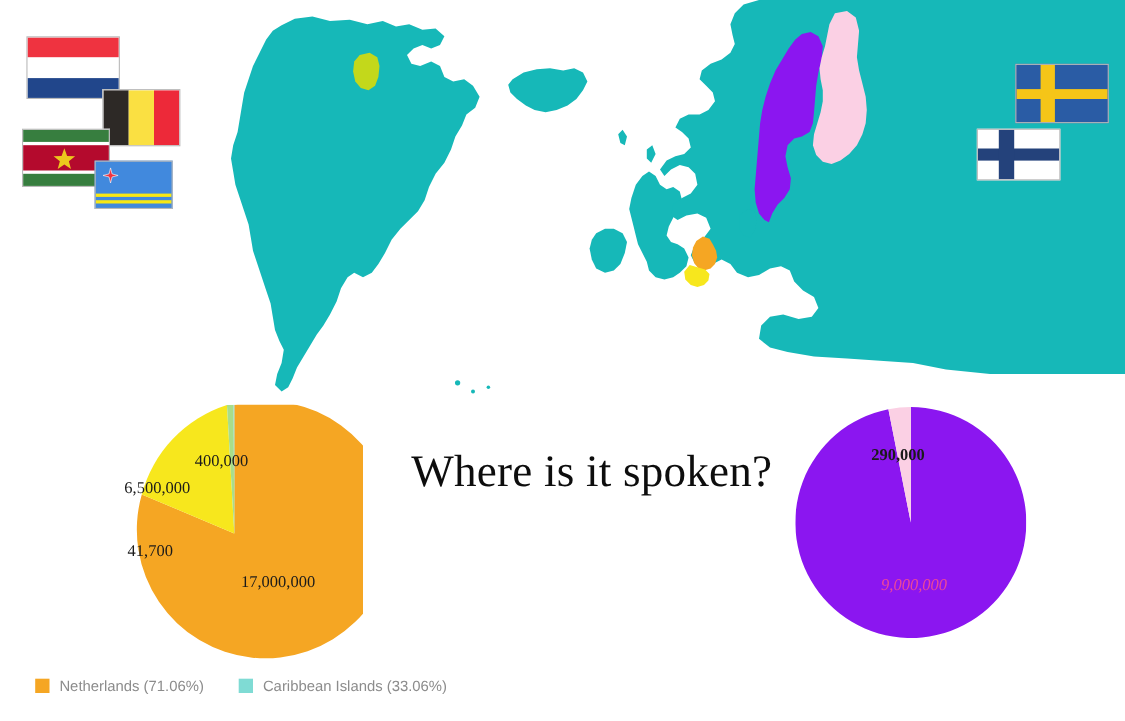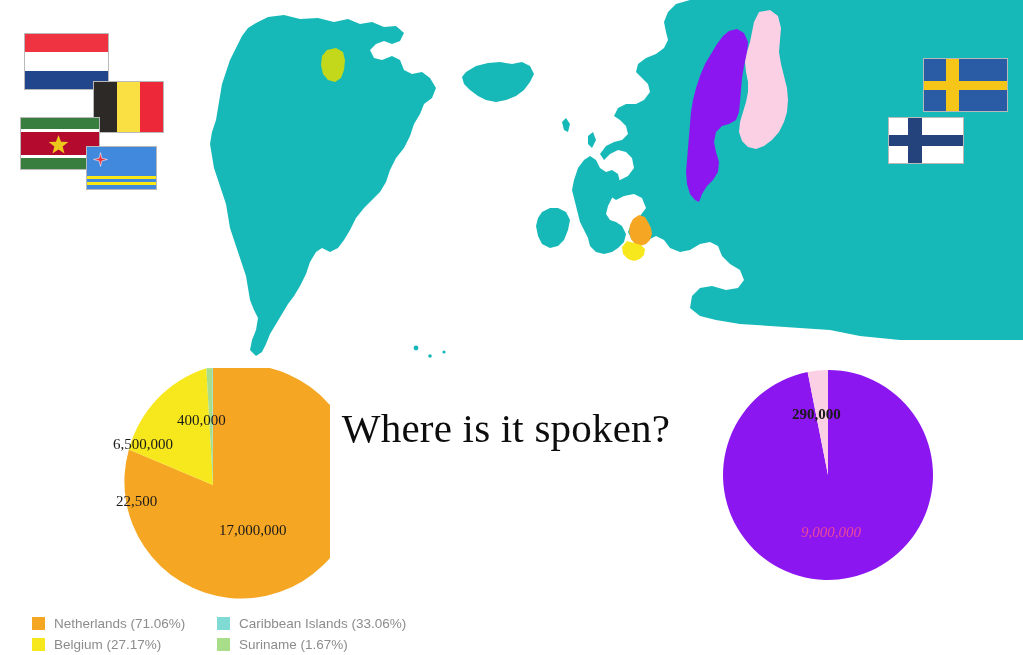--- a/index.html
+++ b/index.html
@@ -24,21 +24,21 @@
     position: absolute;
     left: 0px;
     top: 0px;
     width: 1023px;
     height: 400px;
   }
 
   
   #title {
     position: absolute;
-    left: 316px;
+    left: 348px;
     top: 404px;
     width: 380px;
     text-align: center;
     font-family: "Liberation Serif", "DejaVu Serif", serif;
     font-size: 41px;
     font-weight: 400;
     color: #0d0d0d;
     letter-spacing: 0.2px;
     white-space: nowrap;
   }
@@ -172,21 +172,21 @@
   <div class="pie-wrap" style="left:96px; top:368px; width:234px; height:234px;">
     <svg class="pie-svg" viewBox="0 0 200 200" width="234" height="234">
 
       <path fill="#f5a623" d="M100,100 L100,0 A100,100 0 1,1 28.1,69.6 Z"></path>
       <path fill="#f7e71d" d="M100,100 L28.1,69.6 A100,100 0 0,1 94.3,0.2 Z"></path>
       <path fill="#a8de8a" d="M100,100 L94.3,0.2 A100,100 0 0,1 99.4,0 Z"></path>
       <path fill="#7fdbd4" d="M100,100 L99.4,0 A100,100 0 0,1 100,0 Z"></path>
     </svg>
     <div class="pie-label" style="left:81px; top:44px;">400,000</div>
     <div class="pie-label" style="left:17px; top:68px;">6,500,000</div>
-    <div class="pie-label" style="left:20px; top:125px;">22,500</div>
+    <div class="pie-label" style="left:20px; top:125px;">41,700</div>
     <div class="pie-label" style="left:123px; top:154px;">17,000,000</div>
   </div>
 
   <div class="pie-wrap" style="left:723px; top:370px; width:210px; height:210px;">
     <svg class="pie-svg" viewBox="0 0 200 200" width="210" height="210">
 
       <path fill="#8b16f0" d="M100,100 L100,0 A100,100 0 1,1 80.6,1.9 Z"></path>
       <path fill="#fbd0e4" d="M100,100 L80.6,1.9 A100,100 0 0,1 100,0 Z"></path>
     </svg>
     <div class="pie-label" style="left:69px; top:36px;font-weight:bold;">290,000</div>
@@ -197,26 +197,16 @@
     <div class="legend-row">
       <div class="legend-item" style="width:185px;">
         <span class="legend-swatch" style="background:#f5a623;"></span>
         <span class="legend-text">Netherlands (71.06%)</span>
       </div>
       <div class="legend-item">
         <span class="legend-swatch" style="background:#7fdbd4;"></span>
         <span class="legend-text">Caribbean Islands (33.06%)</span>
       </div>
     </div>
-    <div class="legend-row">
-      <div class="legend-item" style="width:185px;">
-        <span class="legend-swatch" style="background:#f7e71d;"></span>
-        <span class="legend-text">Belgium (27.17%)</span>
-      </div>
-      <div class="legend-item">
-        <span class="legend-swatch" style="background:#a8de8a;"></span>
-        <span class="legend-text">Suriname (1.67%)</span>
-      </div>
-    </div>
   </div>
 
 
 </div>
 
 </body></html>

